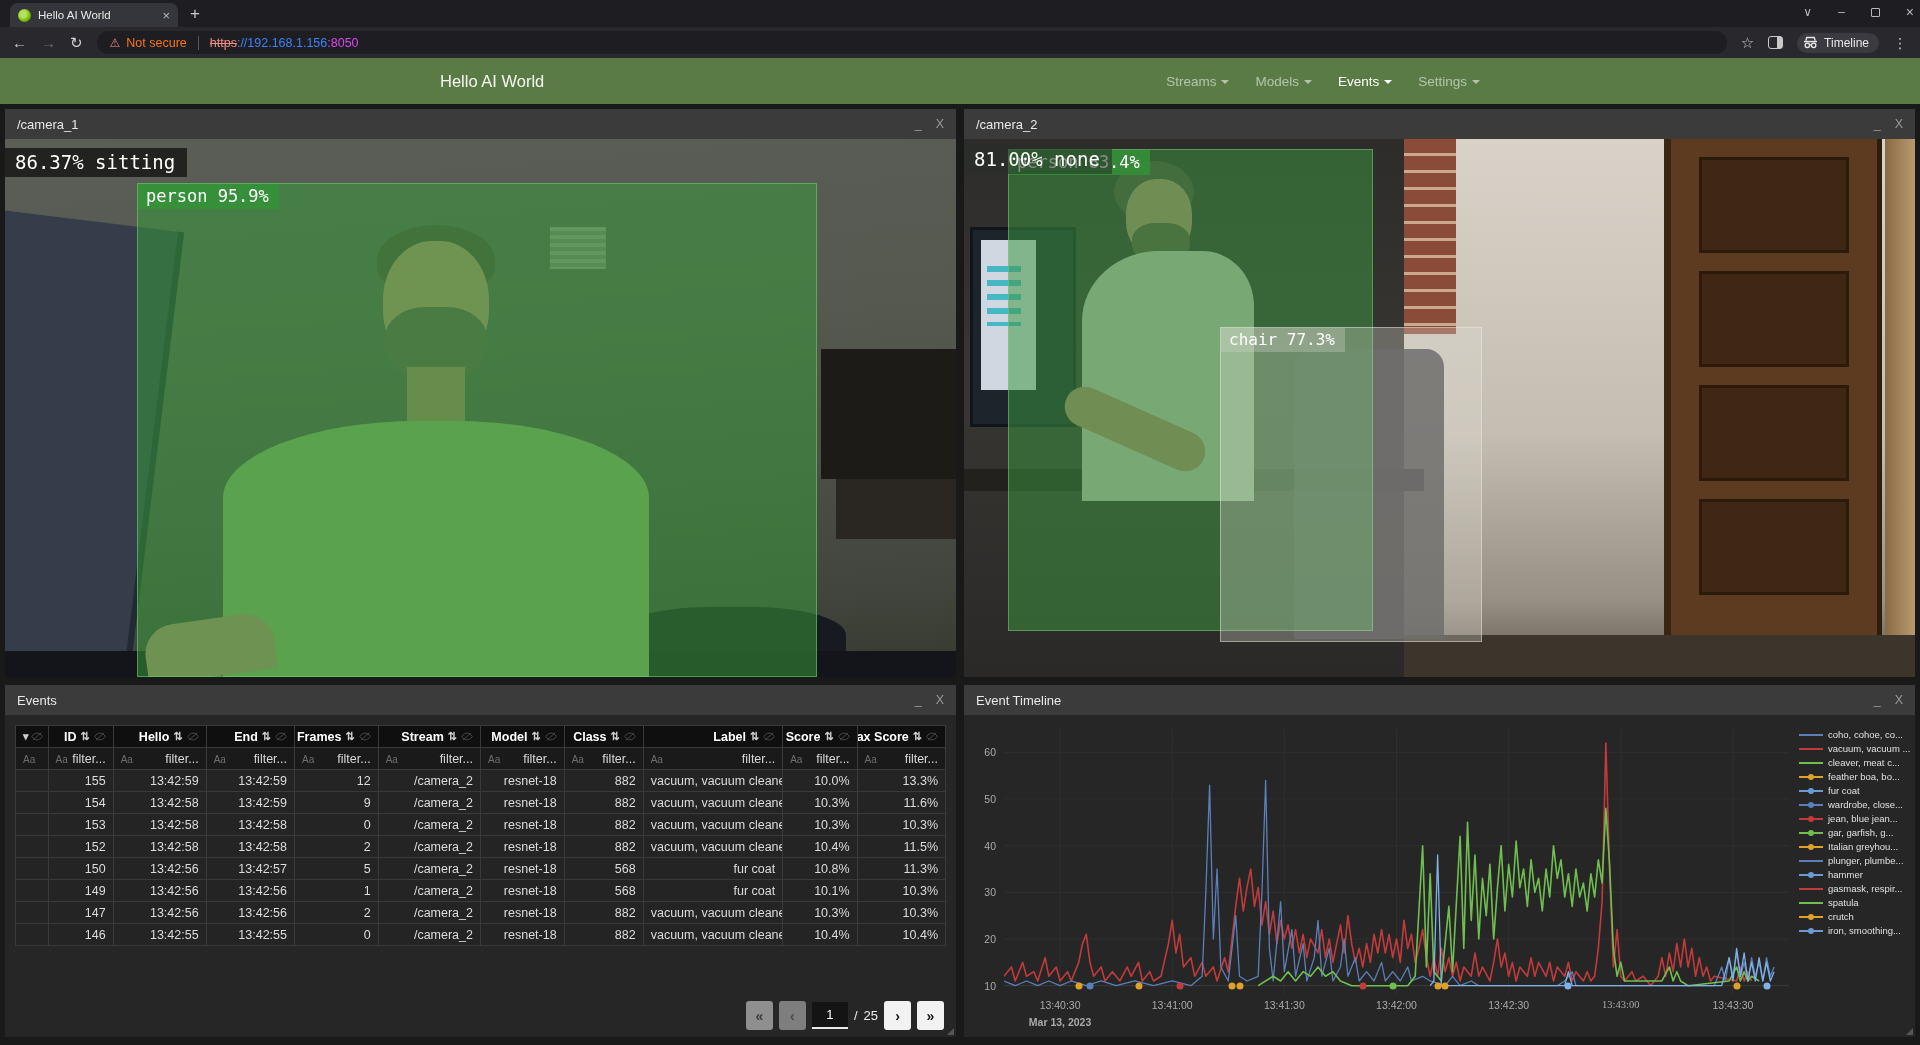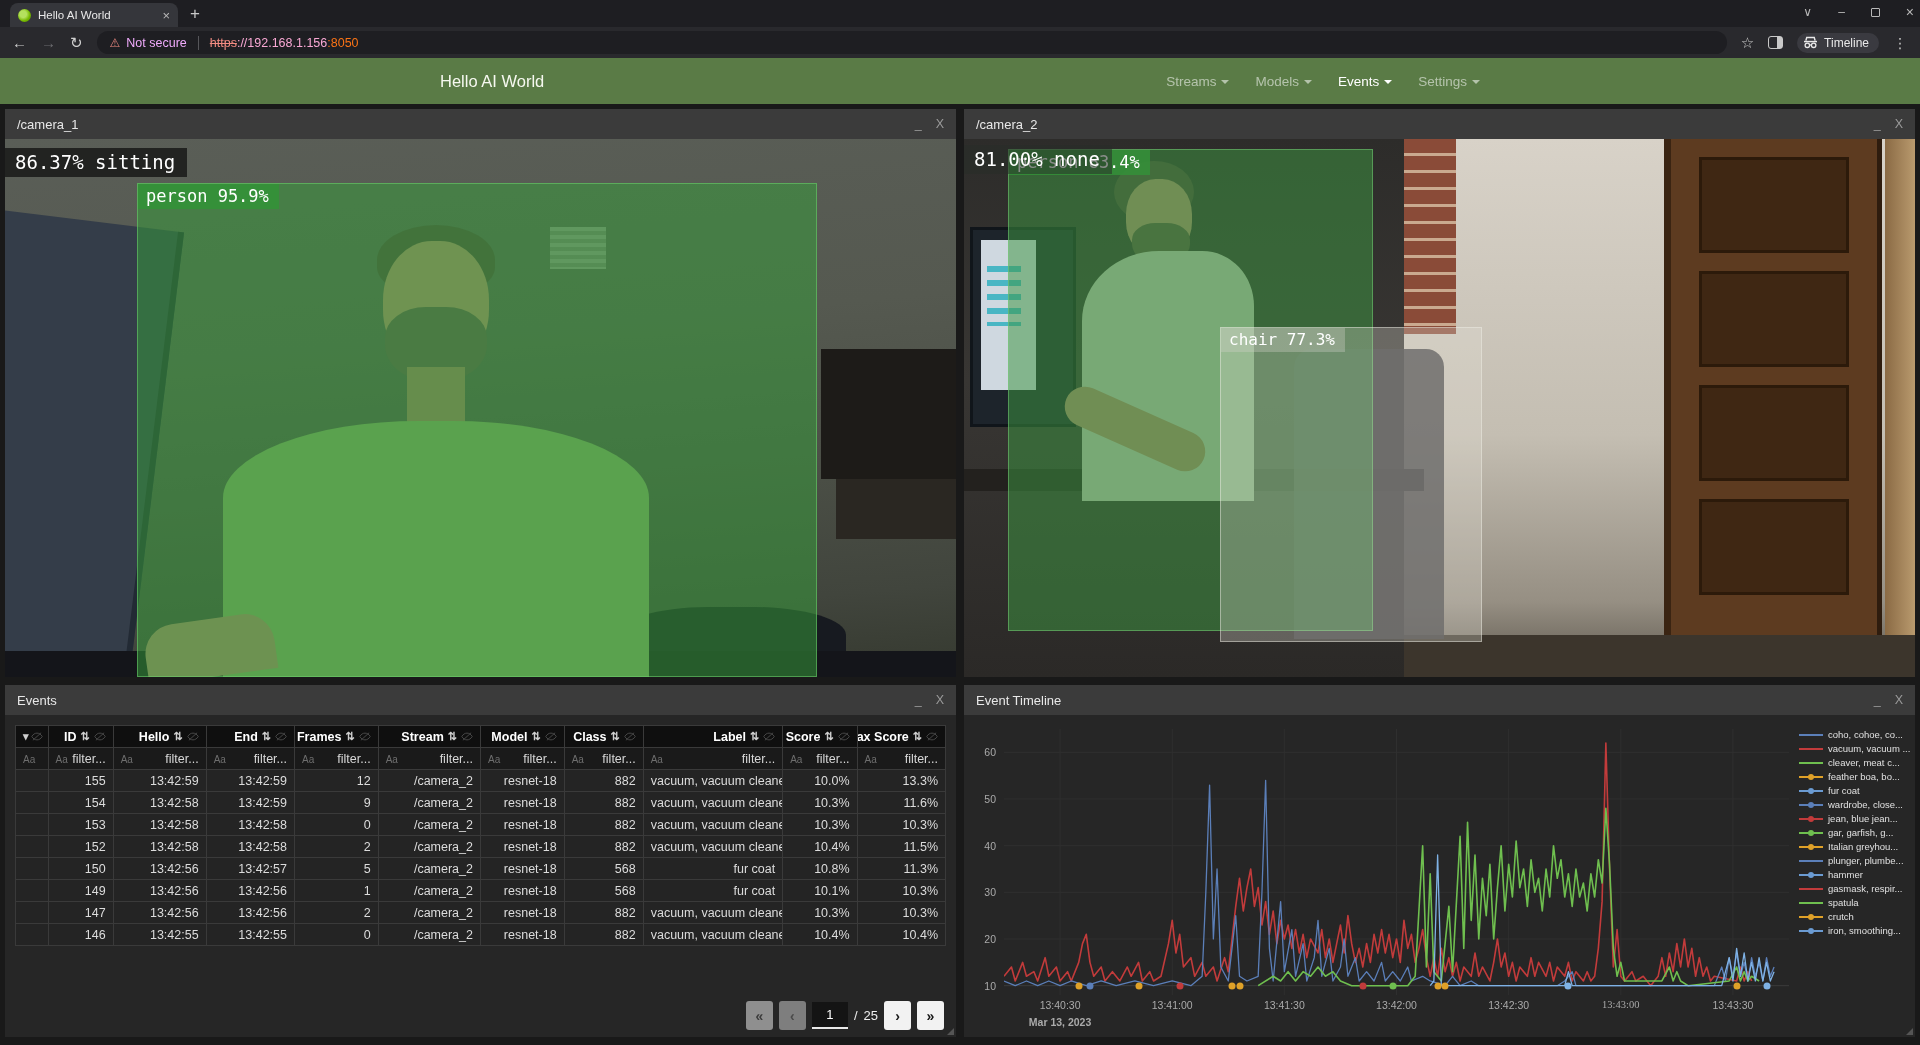--- a/index.html
+++ b/index.html
@@ -16,25 +16,25 @@
   .newtab { color:#c9c9c9; font-size:17px; margin:0 0 3px 12px; }
   .win-controls { position:absolute; right:6px; top:0; height:24px; display:flex; align-items:center; gap:26px;
                   color:#b9b9b9; font-size:12px; }
   .win-max { width:9px; height:9px; border:1px solid #b9b9b9; border-radius:1px; }
   .urlbar { height:31px; background:#29292d; display:flex; align-items:center; padding:0 12px; gap:14px; }
   .nav-arrow { color:#cfcfcf; font-size:15px; }
   .nav-arrow.dim { color:#6c6c70; }
   .address { flex:1; height:23px; background:#1e1e22; border-radius:13px; display:flex; align-items:center;
              padding:0 13px; gap:6px; font-size:12.5px; }
   .warn { color:#f28b82; font-size:12px; }
-  .notsecure { color:#f0abfc; }
+  .notsecure { color:#f97316; }
   .addr-div { width:1px; height:14px; background:#56565a; margin:0 5px; }
   .url-https { color:#f28b82; text-decoration:line-through; }
-  .url-host { color:#f9a8d4; }
-  .url-port { color:#f97316; }
+  .url-host { color:#3b82f6; }
+  .url-port { color:#d946ef; }
   .star { color:#c9c9c9; font-size:15px; }
   .sidepanel-ic { width:15px; height:13px; border:1.5px solid #c9c9c9; border-radius:3px; position:relative; }
   .sidepanel-ic::after { content:""; position:absolute; right:0; top:0; bottom:0; width:5px; background:#c9c9c9; }
   .incog { display:flex; align-items:center; gap:6px; background:#3a3a40; border-radius:13px;
            padding:3px 10px 3px 6px; color:#e8e8e8; font-size:12px; }
   .dots { color:#c9c9c9; font-size:14px; letter-spacing:1px; }
   
   .navbar { height:46px; background:#5a7b46; display:flex; align-items:center; }
   .nav-inner { width:1040px; margin:0 auto; display:flex; align-items:center; justify-content:space-between; }
   .brand { color:#f6f8f0; font-size:16.5px; }

